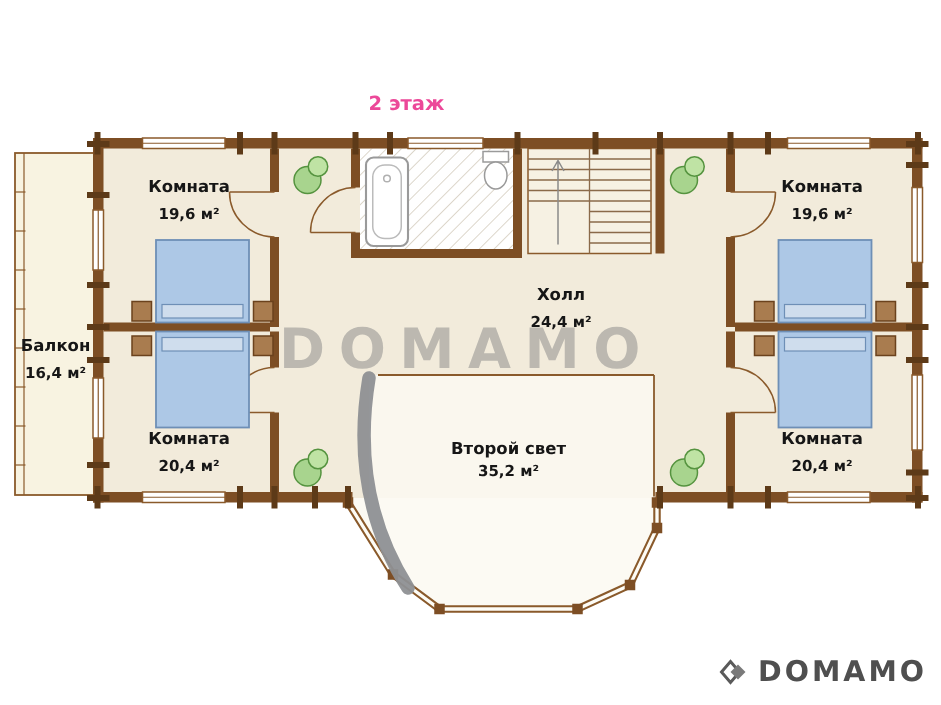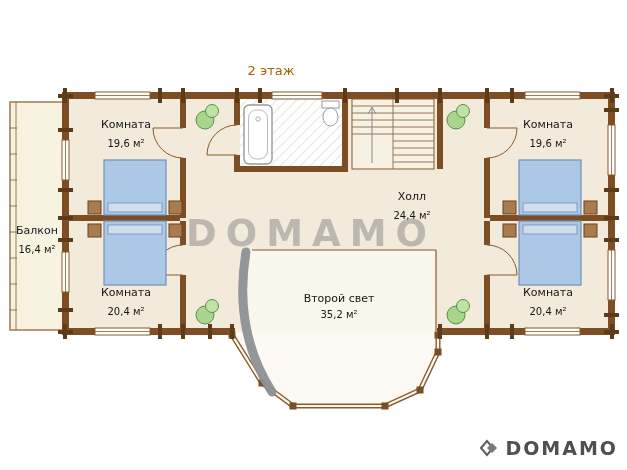--- a/index.html
+++ b/index.html
@@ -3,25 +3,25 @@
 <meta charset="utf-8">
 <style>
   html,body{margin:0;padding:0;background:#ffffff;}
   .stage{
     position:relative;width:627px;height:470px;background:#ffffff;
     font-family:"DejaVu Sans","Liberation Sans",sans-serif;overflow:hidden;
   }
   svg.plan{position:absolute;left:0;top:0;width:627px;height:470px;}
   .title{
     position:absolute;transform:translate(-50%,-50%);
-    font-size:13px;font-weight:400;color:#a16207;white-space:nowrap;
+    font-size:13px;font-weight:700;color:#ec4899;white-space:nowrap;
   }
   .lbl{
     position:absolute;transform:translate(-50%,-50%);
-    text-align:center;color:#161616;font-size:11px;line-height:1.2;white-space:nowrap;
+    text-align:center;color:#161616;font-size:11px;line-height:1.2;white-space:nowrap;font-weight:bold;
   }
   .lbl .area{display:block;font-size:10px;margin-top:7px;}
   .lbl--wide .area{margin-top:4px;}
   .watermark{
     position:absolute;transform:translate(-50%,-50%);
     font-size:37px;font-weight:600;letter-spacing:9px;color:#878787;opacity:.5;white-space:nowrap;
   }
   .brand{
     position:absolute;right:9px;bottom:11px;display:flex;align-items:center;gap:6px;
     color:#4f4f4f;font-weight:700;font-size:19px;letter-spacing:2px;
@@ -259,21 +259,21 @@
     <span>Комната</span>
     <span class="area">19,6 м²</span>
   </div>
 
 
   <div class="lbl" style="left:548px;top:134px;">
     <span>Комната</span>
     <span class="area">19,6 м²</span>
   </div>
 
-  <div class="lbl" style="left:412px;top:206px;">
+  <div class="lbl" style="left:374px;top:206px;">
     <span>Холл</span>
     <span class="area">24,4 м²</span>
   </div>
 
   <div class="lbl" style="left:126px;top:302px;">
     <span>Комната</span>
     <span class="area">20,4 м²</span>
   </div>
 
   <div class="lbl lbl--wide" style="left:339px;top:307px;">

